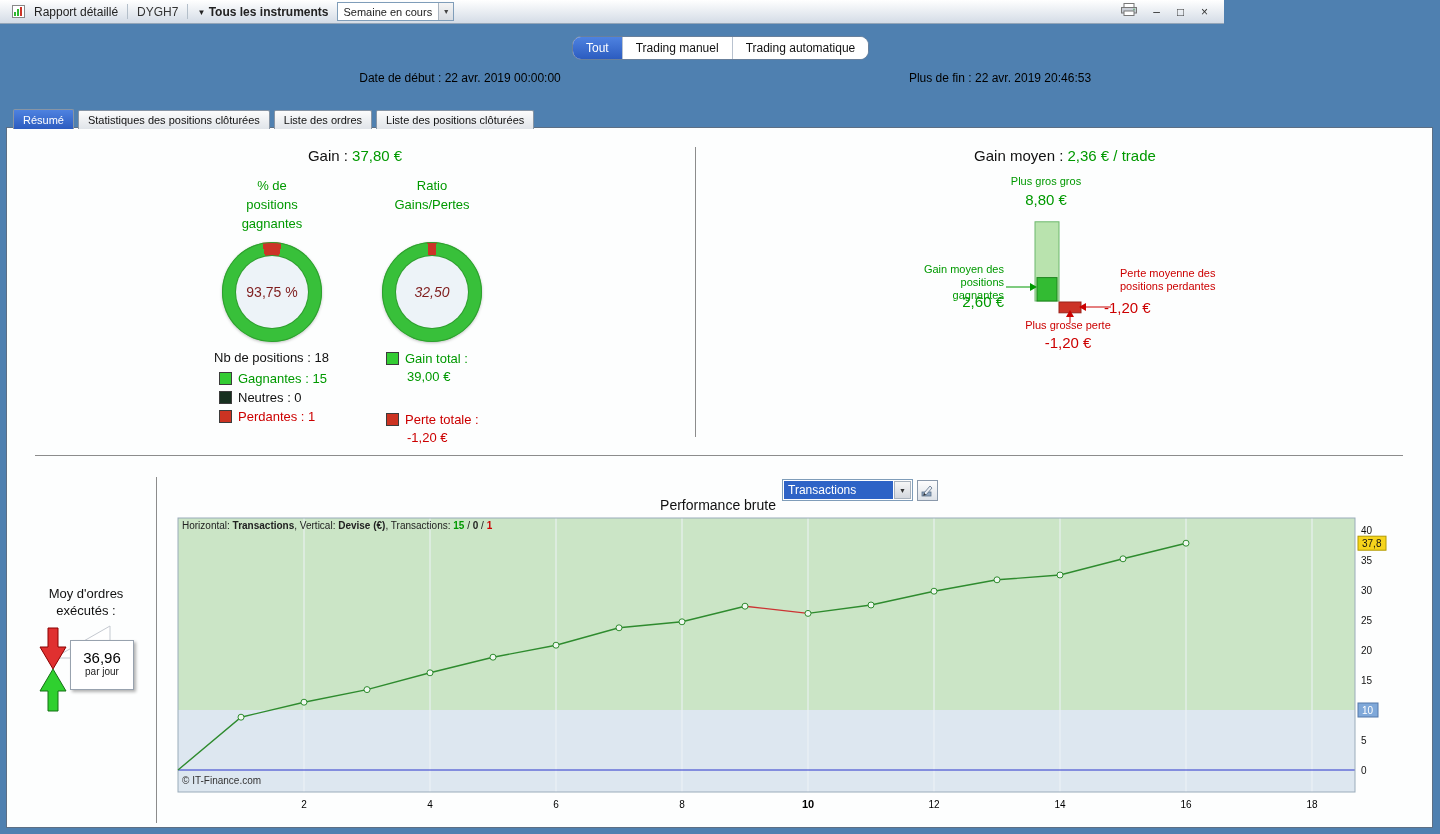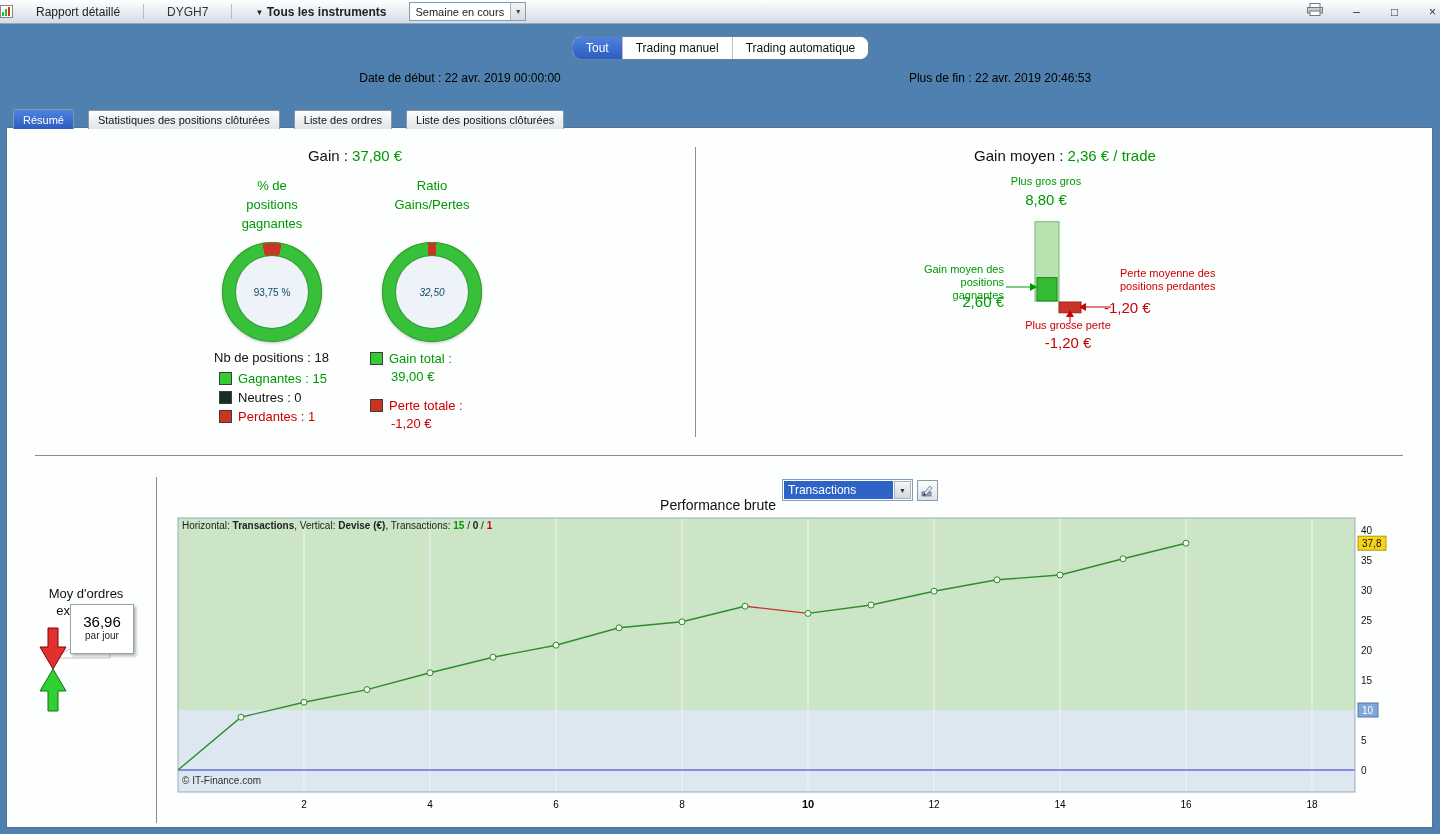--- a/index.html
+++ b/index.html
@@ -1,54 +1,54 @@
 <!DOCTYPE html>
 <html><head>
 <meta charset="utf-8">
 <style>
   *{margin:0;padding:0;box-sizing:border-box}
   html,body{width:1440px;height:834px;overflow:hidden;font-family:"Liberation Sans",sans-serif}
   .screen{position:relative;width:1440px;height:834px;background:#4f80b0;overflow:hidden}
   .abs{position:absolute}
-  .titlebar{position:absolute;left:0;top:0;width:1440px;height:24px;background:linear-gradient(#ffffff,#d4dce6);border-bottom:1px solid #93a5b8;display:flex;align-items:center;padding:0 0;gap:23px;font-size:12px;color:#222;z-index:5}
+  .titlebar{position:absolute;left:0;top:0;width:1224px;height:24px;background:linear-gradient(#ffffff,#d4dce6);border-bottom:1px solid #93a5b8;display:flex;align-items:center;padding:0 12px;gap:9px;font-size:12px;color:#222;z-index:5}
   .tb-sep{width:1px;height:15px;background:#b4bfca}
   .bold{font-weight:bold}
   .tb-select{display:flex;align-items:center;border:1px solid #7f9db9;background:#fff;height:19px;padding-left:5px;font-size:11px;gap:6px}
   .sel-arrow{width:15px;height:17px;background:linear-gradient(#f4f4f4,#d8dce2);border-left:1px solid #aab4bf;display:flex;align-items:center;justify-content:center;font-size:7px;color:#444}
   .tb-spacer{flex:1}
   .tb-btn{width:15px;text-align:center;color:#333;font-size:12px;line-height:18px;cursor:default}
   .seg-tabs{position:absolute;left:572px;top:36px;height:24px;display:flex;background:#fff;border:1px solid #68809c;border-radius:9px;overflow:hidden;font-size:12px;z-index:2}
   .seg{display:flex;align-items:center;justify-content:center;padding:0 13px;background:#fff;color:#111;border-right:1px solid #b8c2cf}
   .seg:last-child{border-right:none}
   .seg.selected{background:linear-gradient(#4e82e0,#2c5cc0);color:#fff}
   .date-line{position:absolute;top:71px;font-size:12px;color:#000;text-align:center}
   .panel{position:absolute;left:6px;top:127px;width:1427px;height:701px;background:#fdfefe;border:1px solid #5d6f84;z-index:1}
-  .ptabs{position:absolute;left:13px;top:109px;display:flex;gap:14px;font-size:11px;z-index:3;align-items:center}
+  .ptabs{position:absolute;left:13px;top:109px;display:flex;gap:4px;font-size:11px;z-index:3;align-items:center}
   .ptab{height:19px;display:flex;align-items:center;padding:0 9px;background:linear-gradient(#fcfcfc,#e0e4e9);border:1px solid #8795a5;border-bottom:none;border-radius:2px 2px 0 0;color:#111}
   .ptab.selected{background:linear-gradient(#4e82e0,#2c5cc0);color:#fff;height:20px}
   .z{z-index:2}
   .green{color:#009900}
   .red{color:#cc0000}
   .dark{color:#111}
   .c15{font-size:15px}
   .c14{font-size:14px}
   .c13{font-size:13px}
   .c11{font-size:11px}
   .center{text-align:center}
   .right{text-align:right}
   .donut{position:absolute;width:100px;height:100px;border-radius:50%;box-shadow:0 0 0 1px #2f9e2f inset,0 1px 3px rgba(0,0,0,.25);z-index:2}
-  .donut-hole{position:absolute;left:14px;top:14px;width:72px;height:72px;border-radius:50%;background:#edf3f8;box-shadow:0 0 0 1px #2f9e2f;display:flex;align-items:center;justify-content:center;font-size:10px;color:#0c4a6e}
+  .donut-hole{position:absolute;left:14px;top:14px;width:72px;height:72px;border-radius:50%;background:#edf3f8;box-shadow:0 0 0 1px #2f9e2f;display:flex;align-items:center;justify-content:center;font-size:14px;color:#7f1d1d}
   .sq{display:inline-block;width:13px;height:13px;border:1px solid #3c3c3c;vertical-align:-2px;margin-right:6px}
   .vdiv{position:absolute;width:1px;background:#8c8c8c;z-index:2}
   .hdiv{position:absolute;height:1px;background:#8c8c8c;z-index:2}
   .perf-select{position:absolute;left:782px;top:479px;width:131px;height:22px;border:1px solid #7f9db9;background:#fff;display:flex;align-items:center;padding:1px;z-index:2}
   .ps-value{flex:1;height:18px;background:#2e63c6;color:#fff;font-size:12px;display:flex;align-items:center;padding-left:4px}
   .ps-arrow{width:17px;height:18px;background:linear-gradient(#f6f6f6,#d4d8de);border:1px solid #a8b2bd;display:flex;align-items:center;justify-content:center;font-size:7px;color:#333;margin-left:1px}
   .perf-tool{position:absolute;left:917px;top:480px;width:21px;height:21px;border:1px solid #8a99ab;background:linear-gradient(#fdfdfd,#dde2e8);display:flex;align-items:center;justify-content:center;z-index:2}
-  .orders-box{position:absolute;left:70px;top:604px;width:64px;height:50px;background:#fff;border:1px solid #98a2ae;box-shadow:2px 2px 3px rgba(0,0,0,.3);text-align:center;z-index:3}
+  .orders-box{position:absolute;left:70px;top:640px;width:64px;height:50px;background:#fff;border:1px solid #98a2ae;box-shadow:2px 2px 3px rgba(0,0,0,.3);text-align:center;z-index:3}
   .lh13{line-height:13px}
   .blk{display:block}
   svg{font-family:"Liberation Sans",sans-serif}
 </style>
 </head>
 <body>
 
 <div class="screen">
 
   <div class="titlebar">
@@ -144,25 +144,25 @@
       <span class="sq" style="background: rgb(51, 204, 51);"></span><span class="green">Gagnantes : 15</span>
     </div>
     <div>
       <span class="sq" style="background: rgb(23, 48, 31);"></span><span class="dark">Neutres : 0</span>
     </div>
     <div>
       <span class="sq" style="background: rgb(204, 51, 34);"></span><span class="red">Perdantes : 1</span>
     </div>
   </div>
 
-  <div class="abs c13 z" style="left:370px;top:351px">
+  <div class="abs c13 z" style="left:386px;top:351px">
     <div>
       <span class="sq" style="background: rgb(51, 204, 51);"></span><span class="green">Gain total :</span>
     </div>
-    <div class="green" style="margin:3px 0 14px 21px">39,00 €</div>
+    <div class="green" style="margin:3px 0 28px 21px">39,00 €</div>
     <div>
       <span class="sq" style="background: rgb(204, 51, 34);"></span><span class="red">Perte totale :</span>
     </div>
     <div class="red" style="margin:3px 0 0 21px">-1,20 €</div>
   </div>
 
   <div class="vdiv" style="left:695px;top:147px;height:290px"></div>
 
   <div class="abs c15 center z" style="left:930px;top:147px;width:270px">
     <span class="dark">Gain moyen :</span>

